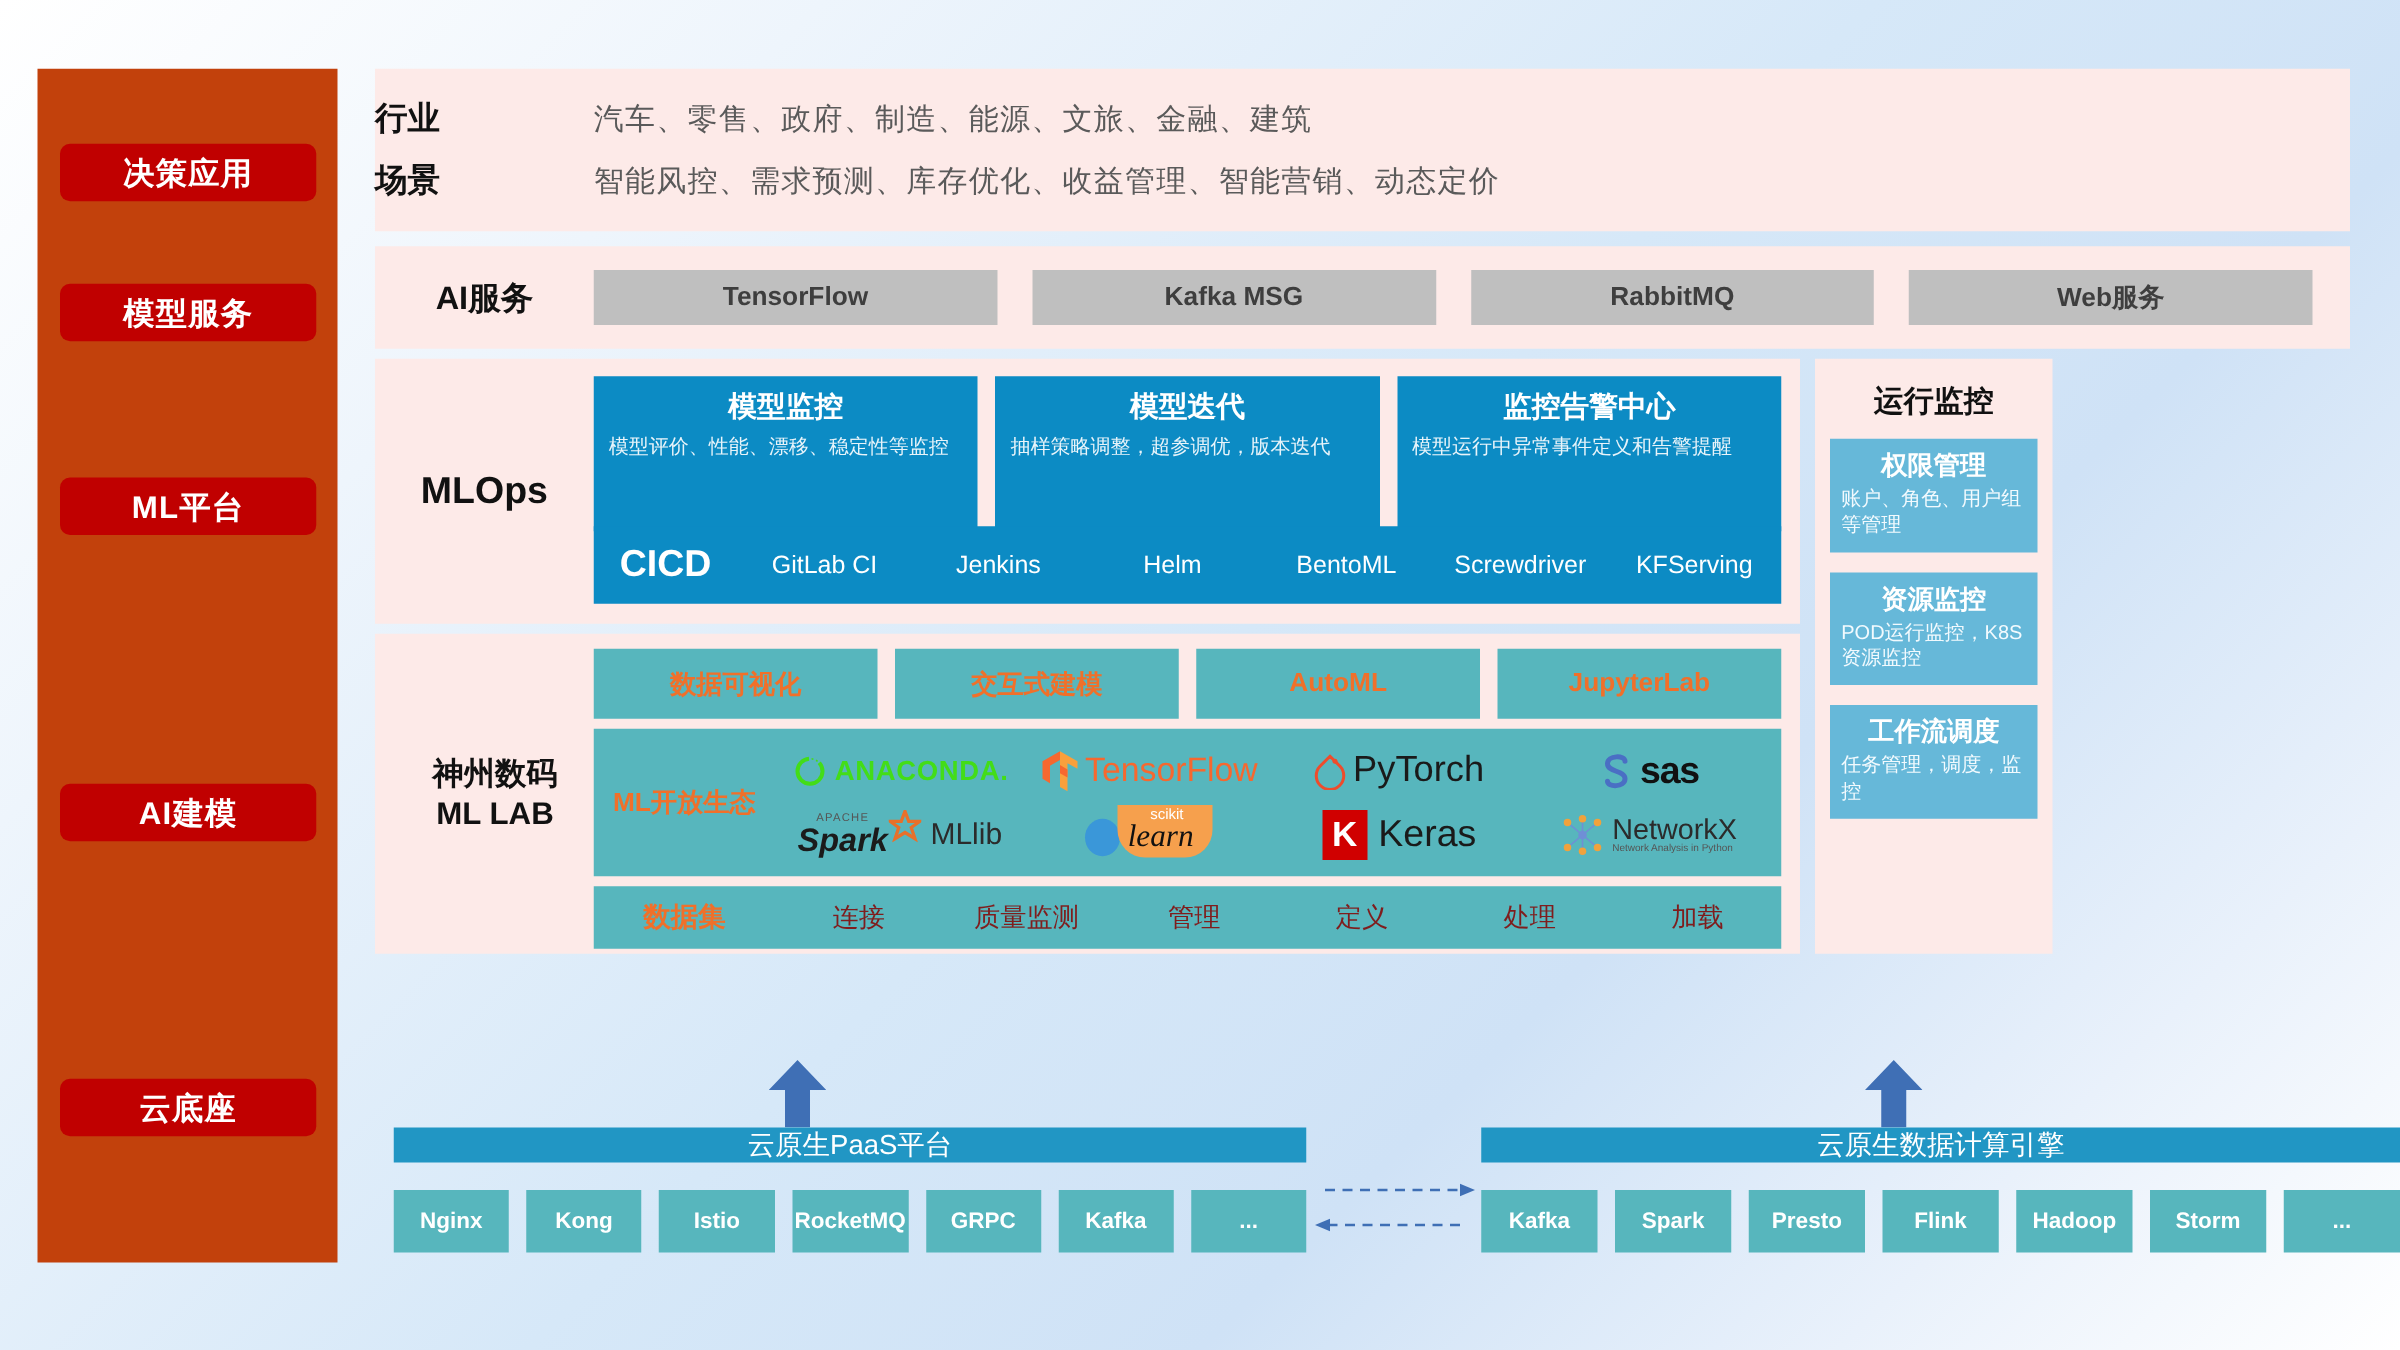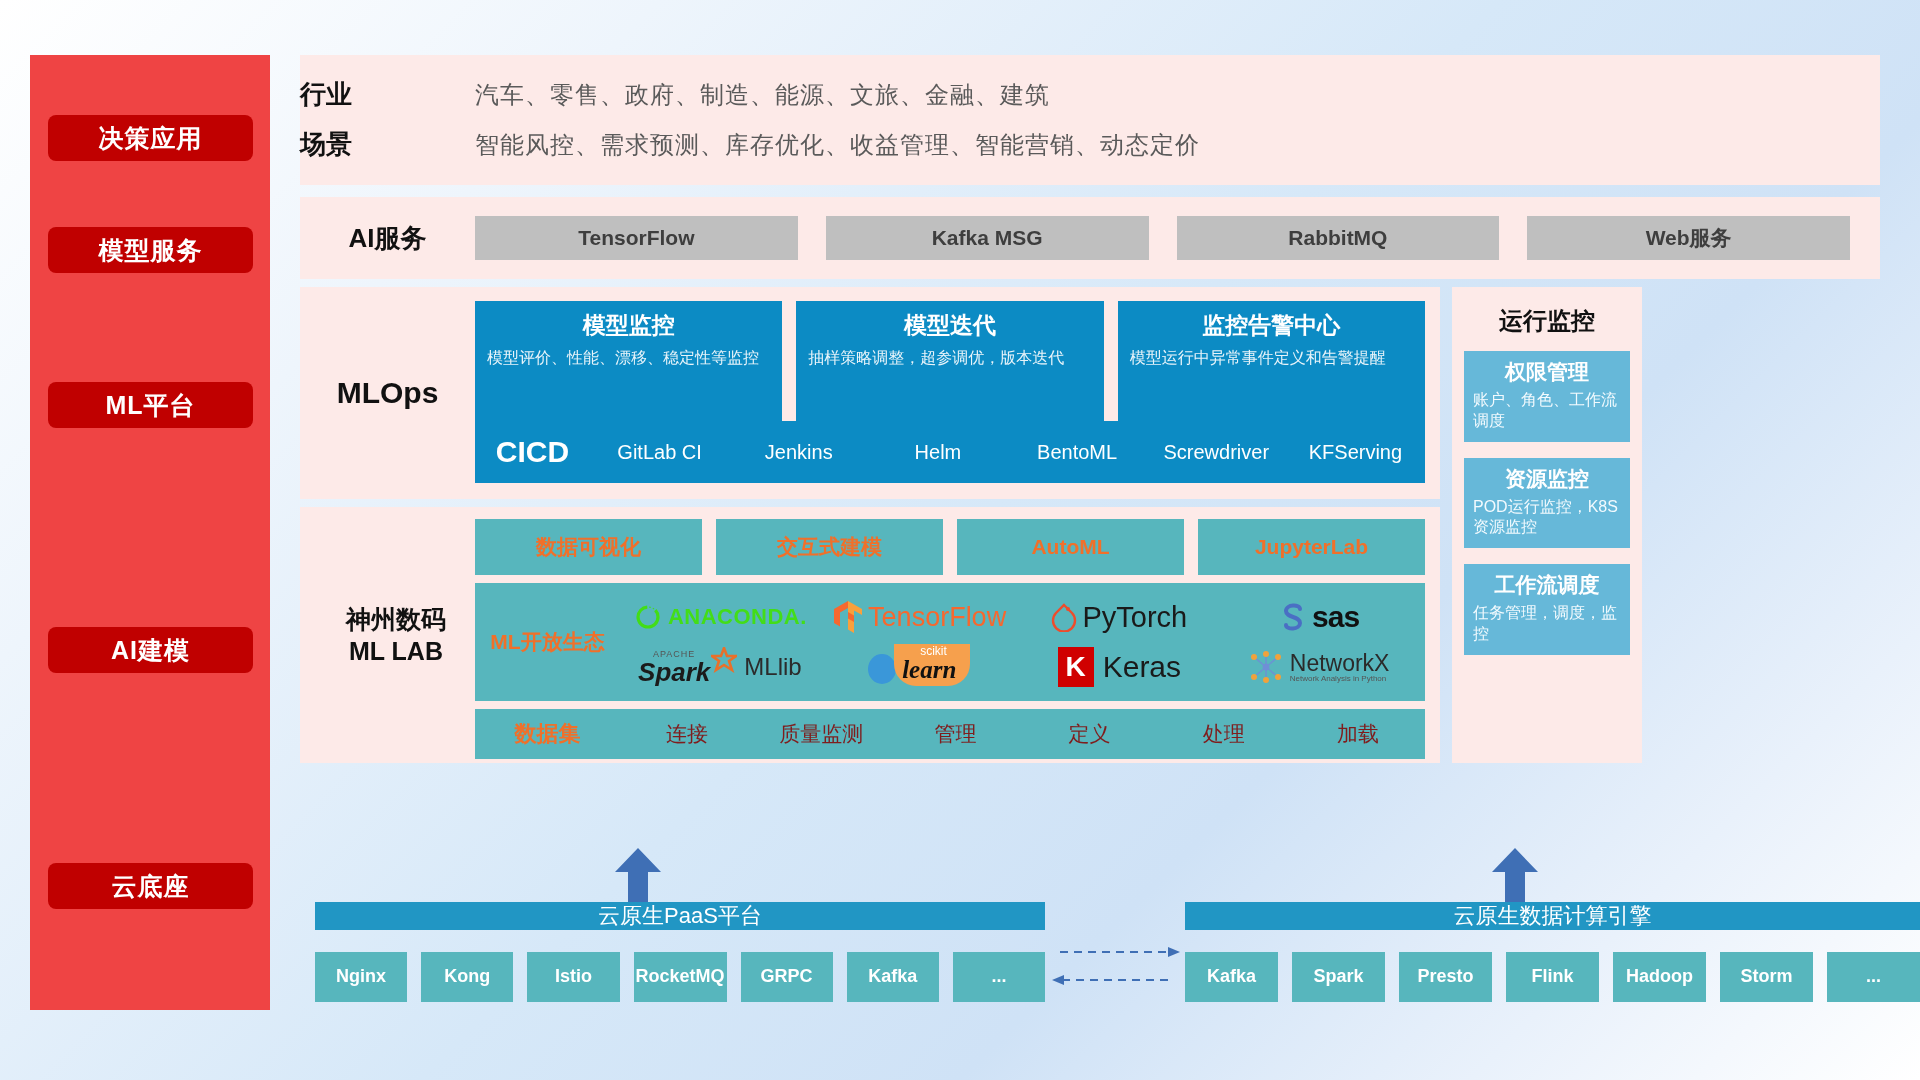--- a/index.html
+++ b/index.html
@@ -15,21 +15,21 @@
   #root {
     position: absolute;
     left: 0; top: 0; width: 1920px; height: 1080px;
   }
 
   
   #left-rail {
     position: absolute;
     left: 30px; top: 55px;
     width: 240px; height: 955px;
-    background: #ef4444;
+    background: #c2410c;
   }
   .rail-chip {
     position: absolute;
     left: 18px; width: 205px; height: 46px;
     background: #c00000;
     border-radius: 8px;
     color: #ffffff;
     font-weight: bold;
     font-size: 25px;
     display: flex; align-items: center; justify-content: center;
@@ -408,21 +408,21 @@
 
           <div class="logo">
             <svg width="34" height="40" viewBox="0 0 34 40">
               <ellipse cx="17" cy="22" rx="14" ry="15" fill="#3a97d9"></ellipse>
             </svg>
             <div style="position:relative;margin-left:-14px">
               <svg width="84" height="46" viewBox="0 0 84 46">
                 <path d="M4 2 H80 V22 A22 22 0 0 1 58 44 H26 A22 22 0 0 1 4 22 Z" fill="#f6a04d"></path>
               </svg>
               <span style="position:absolute;left:30px;top:2px;font-size:12px;color:#fff">scikit</span>
-              <span style="position:absolute;left:12px;top:14px;font-size:25px;font-style:italic;font-weight:bold;color:#111;font-family:'Liberation Serif',serif">learn</span>
+              <span style="position:absolute;left:12px;top:14px;font-size:25px;font-style:italic;font-weight:normal;color:#111;font-family:'Liberation Serif',serif">learn</span>
             </div>
           </div>
 
           <div class="logo">
             <div style="width:36px;height:40px;background:#d00000;display:flex;align-items:center;justify-content:center">
               <span style="color:#fff;font-size:28px;font-weight:bold">K</span>
             </div>
             <span class="logo-text" style="color:#1a1a1a;font-size:30px;margin-left:4px">Keras</span>
           </div>
 
@@ -463,21 +463,21 @@
         <div class="dataset-item">定义</div>
         <div class="dataset-item">处理</div>
         <div class="dataset-item">加载</div>
       </div>
     </div>
 
     <div id="band-ops">
       <div id="ops-title">运行监控</div>
       <div class="ops-card">
         <div class="ops-card-title">权限管理</div>
-        <div class="ops-card-desc">账户、角色、工作流调度</div>
+        <div class="ops-card-desc">账户、角色、用户组等管理</div>
       </div>
       <div class="ops-card">
         <div class="ops-card-title">资源监控</div>
         <div class="ops-card-desc">POD运行监控，K8S资源监控</div>
       </div>
       <div class="ops-card">
         <div class="ops-card-title">工作流调度</div>
         <div class="ops-card-desc">任务管理，调度，监控</div>
       </div>
     </div>

